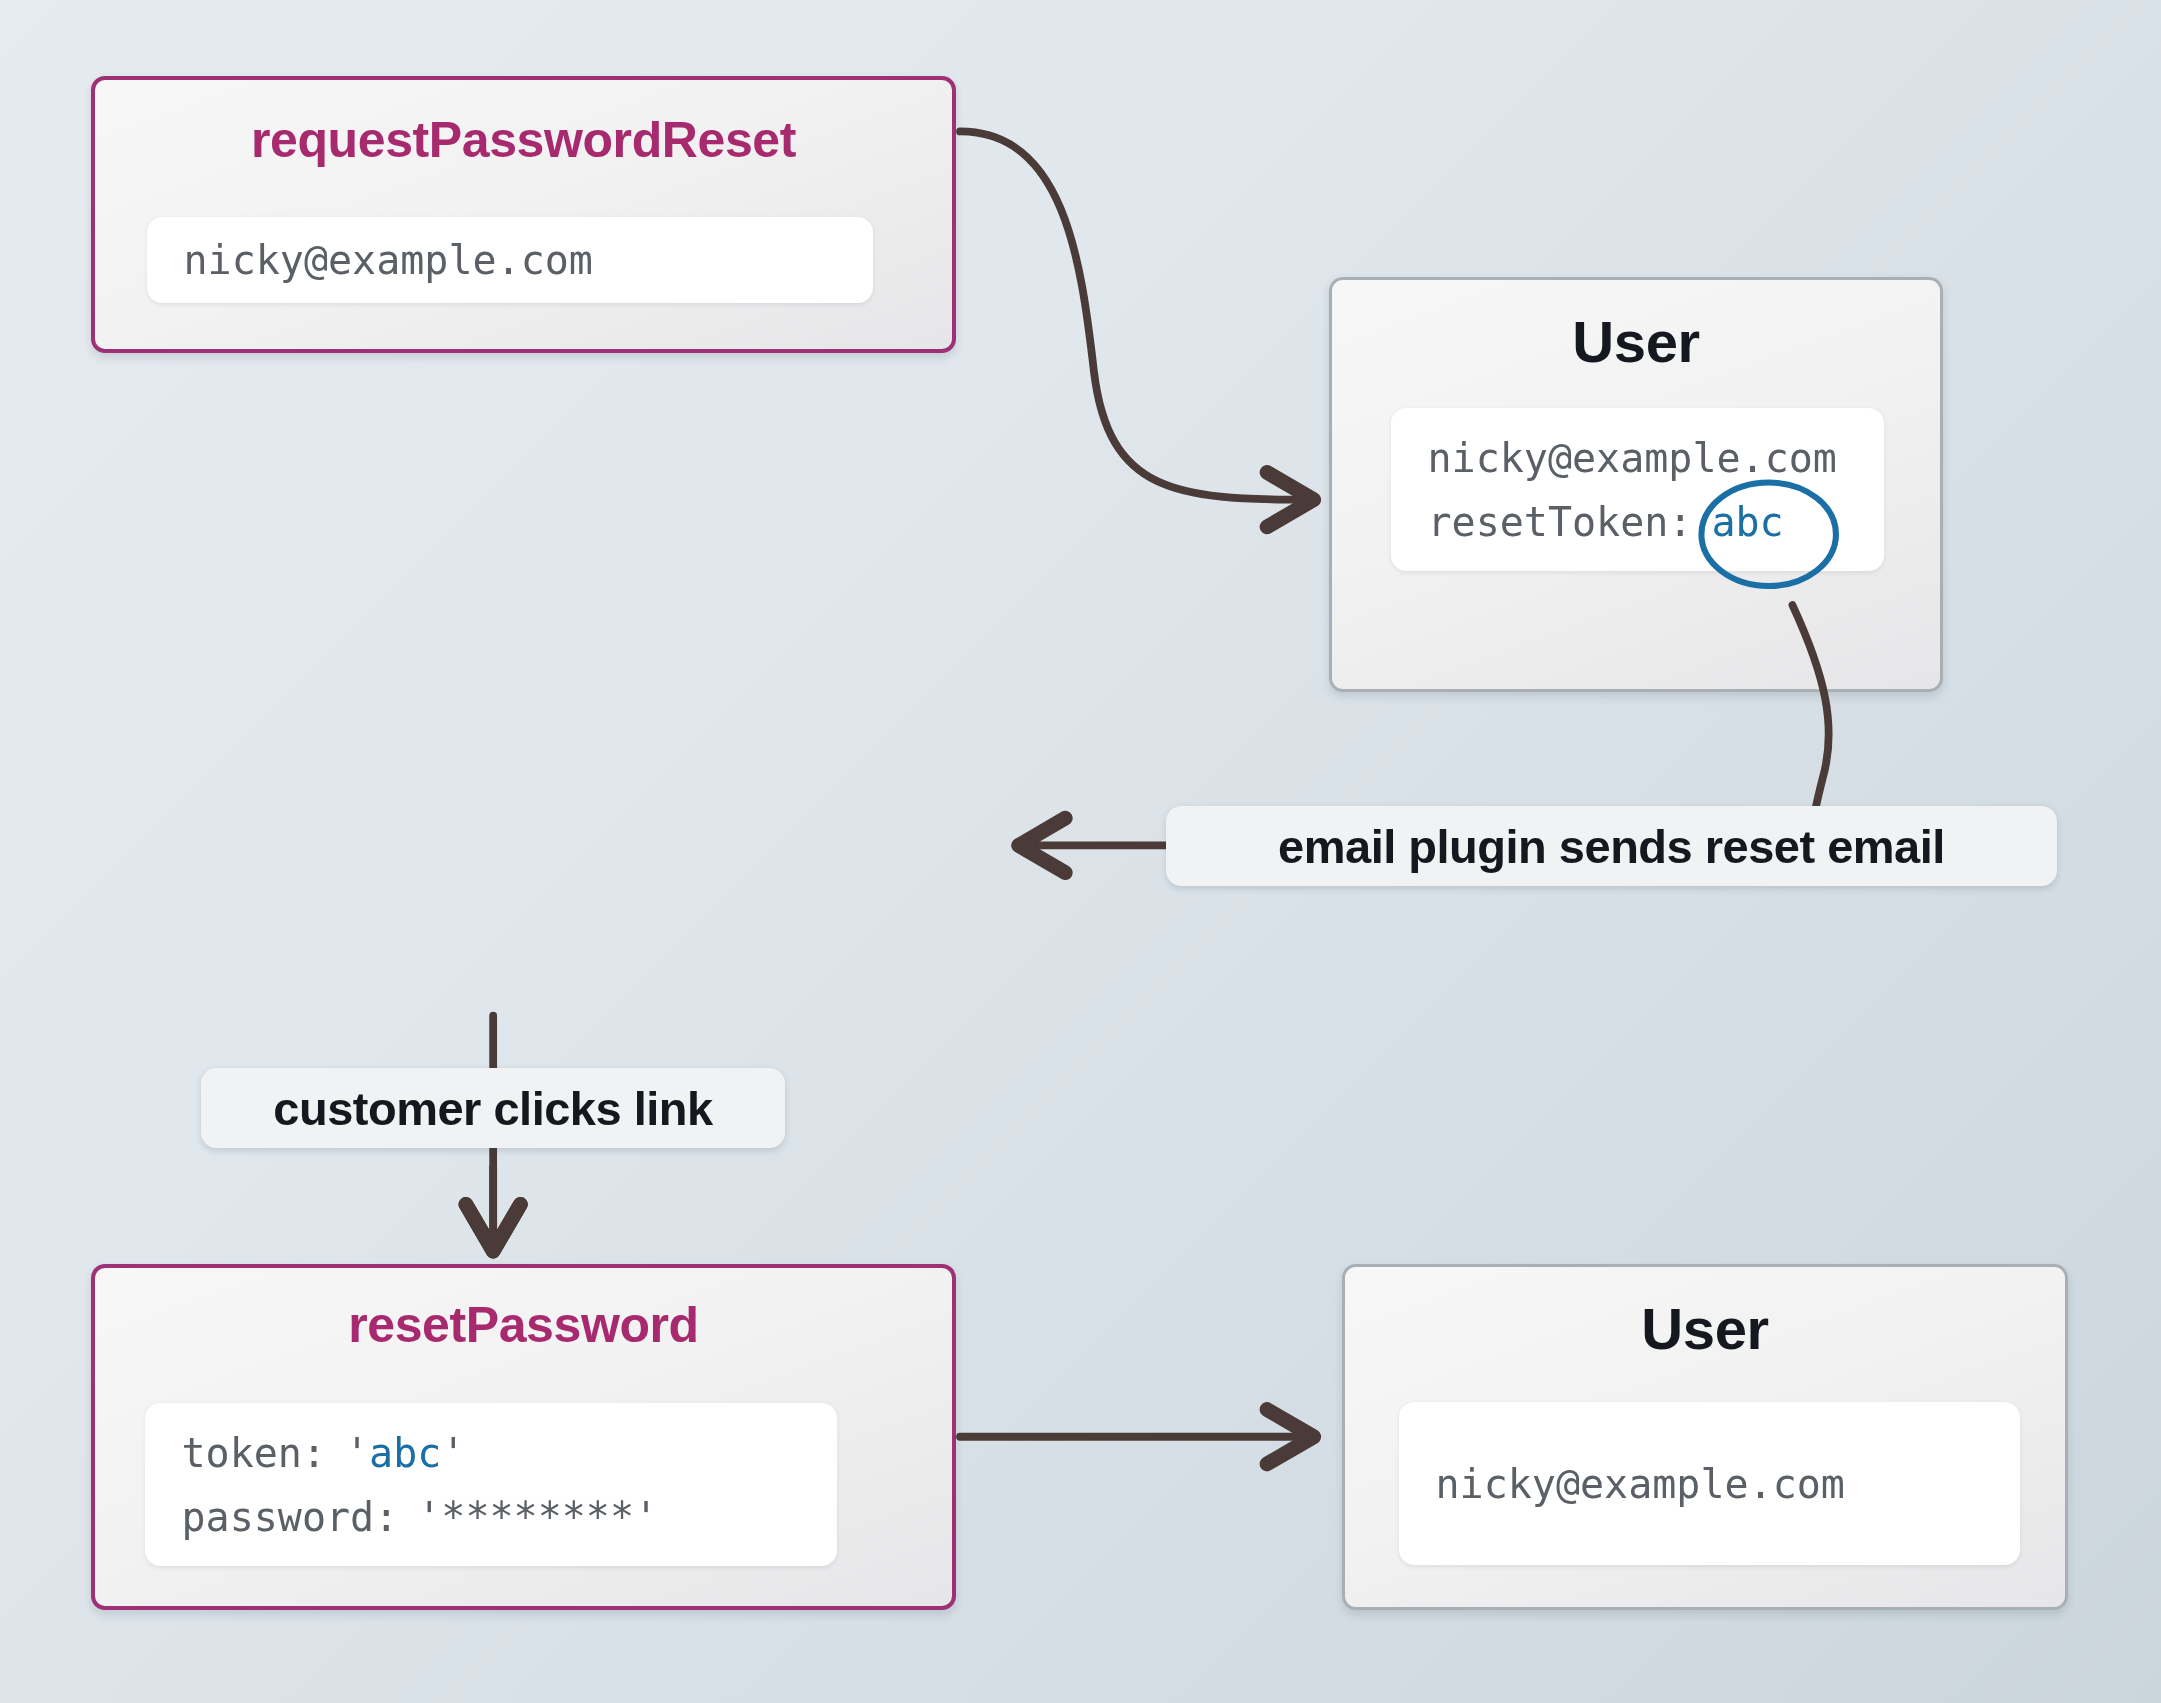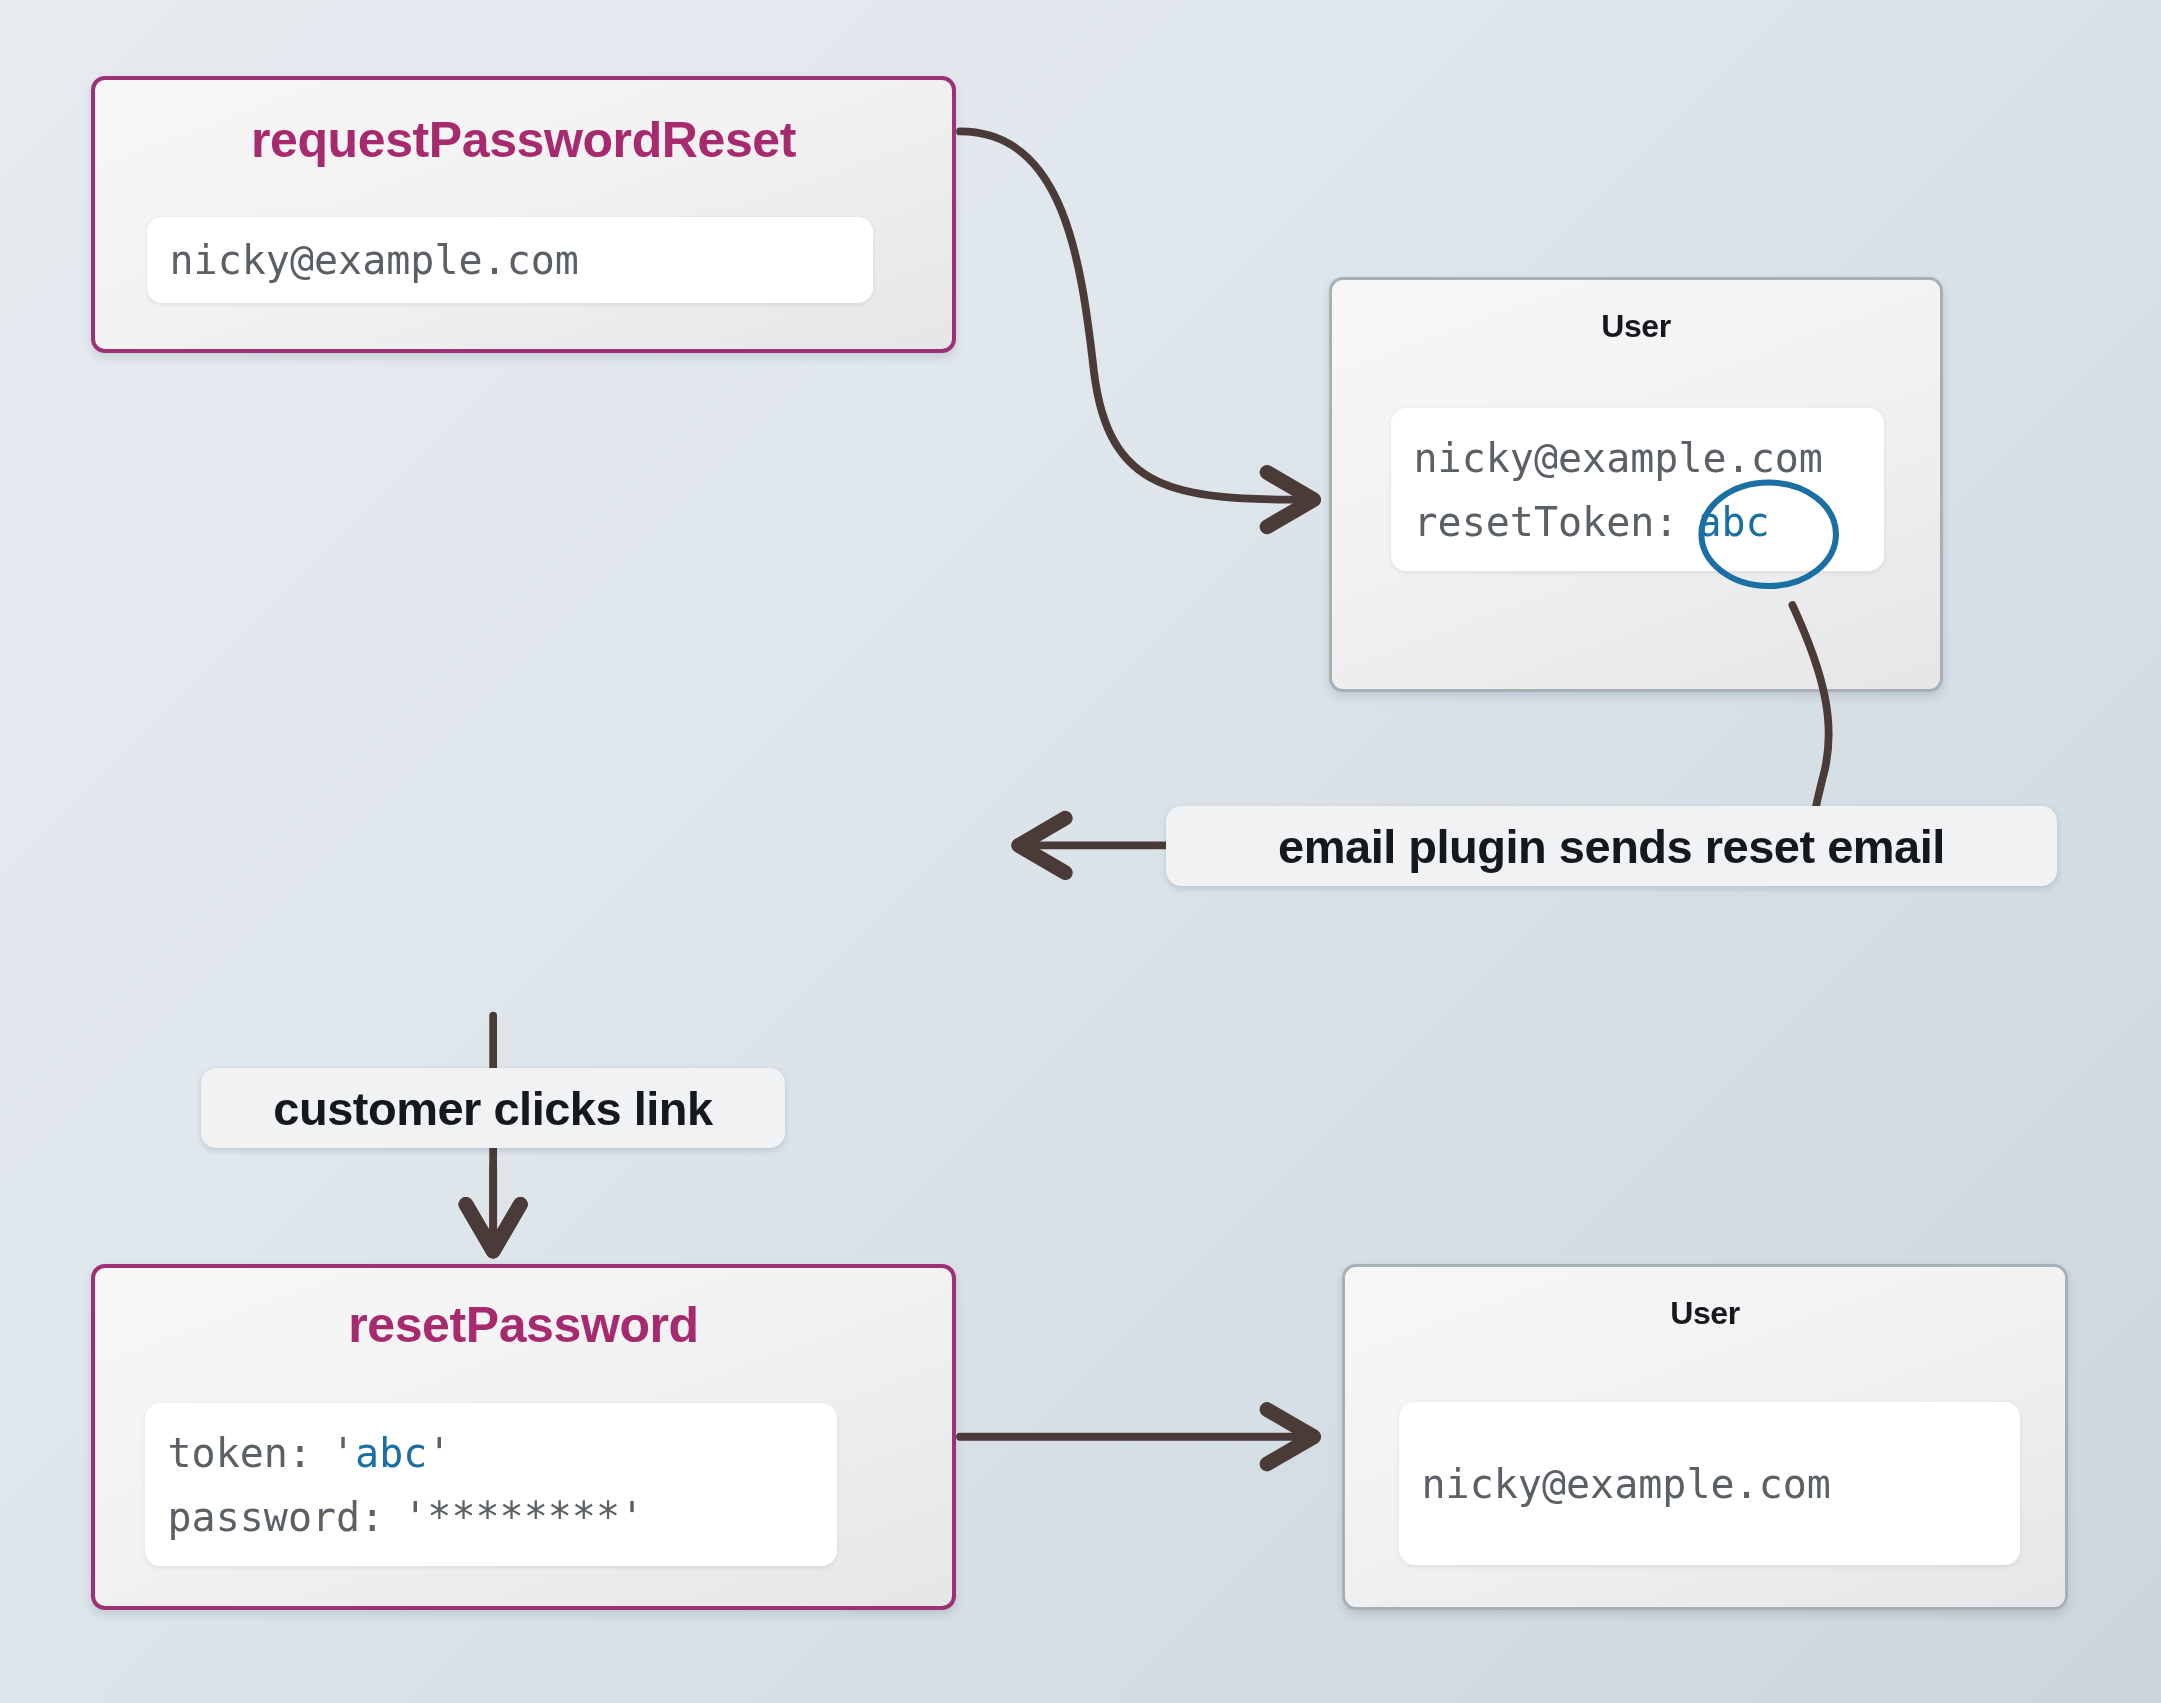--- a/index.html
+++ b/index.html
@@ -42,35 +42,36 @@
     font-weight: bold;
     letter-spacing: -0.4px;
     white-space: nowrap;
   }
   .node-title.fn-title {
     color: #a82a6e;
     font-size: 50px;
   }
   .node-title.entity-title {
     color: #15181f;
-    font-size: 32px;
+    font-size: 58px;
   }
 
   
   .panel {
     position: absolute;
     box-sizing: border-box;
     background: #ffffff;
     border-radius: 15.6px;
     box-shadow: 0 1.7px 4.3px rgba(40,60,80,0.09);
     font-family: "DejaVu Sans Mono", "Liberation Mono", monospace;
     color: #5a6066;
     display: flex;
     flex-direction: column;
     justify-content: center;
+    padding-left: 14px;
   }
   .panel .line {
     padding: 0 22.5px;
     font-size: 40px;
     line-height: 64px;
     white-space: nowrap;
   }
   .tok-blue  { color: #1a6fa5; }
   .tok-green { color: #17a117; }
   .tok-gray  { color: #5a6066; }

